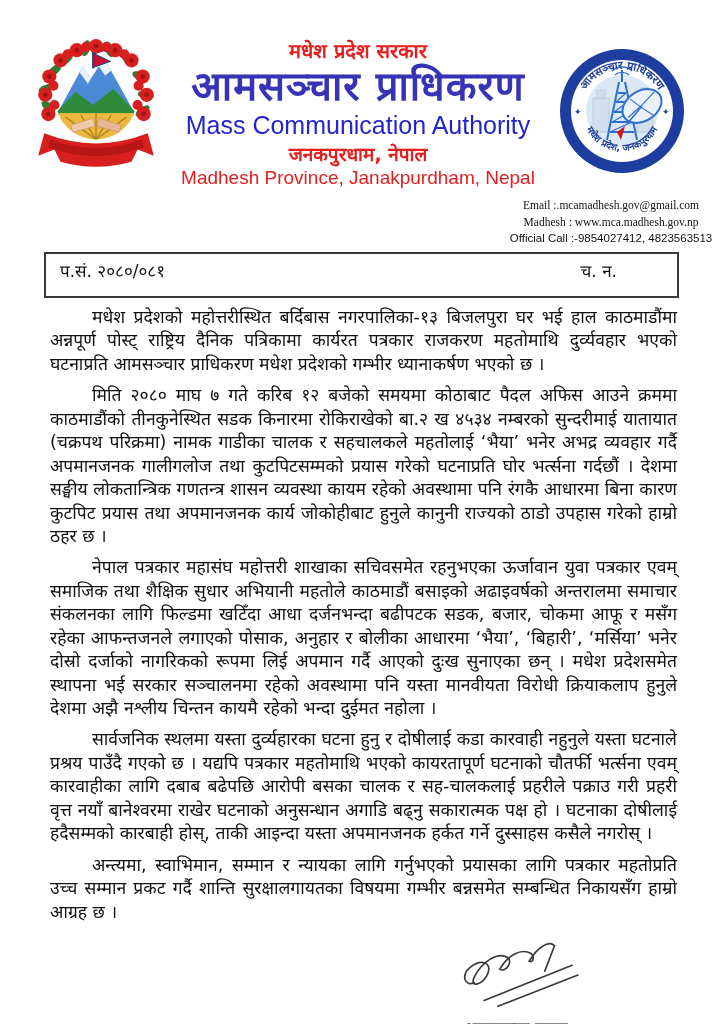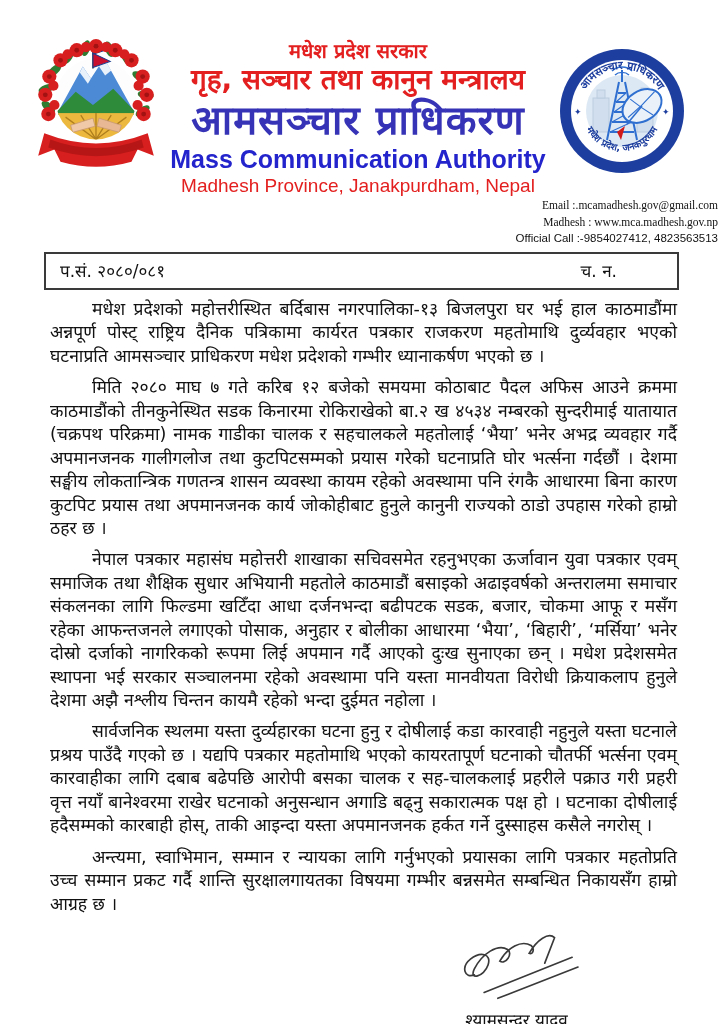--- a/index.html
+++ b/index.html
@@ -13,34 +13,34 @@
     overflow:hidden;
   }
   
   .header{position:relative;height:250px;}
   .emblem{position:absolute;left:30px;top:36px;width:132px;height:142px;}
   .seal{position:absolute;right:34px;top:46px;width:130px;height:130px;}
   .head-center{position:absolute;left:148px;top:40px;width:420px;text-align:center;}
   .gov-line{font-size:20px;font-weight:bold;color:#e3201f;line-height:1.15;}
   .ministry-line{font-size:28px;font-weight:bold;color:#e3201f;line-height:1.2;}
   .authority-nep{font-size:40px;font-weight:bold;color:#3733b7;line-height:1.15;letter-spacing:1px;}
-  .authority-eng{font-size:25px;font-weight:bold;color:#2424cd;line-height:1.3;font-family:"Liberation Sans",sans-serif;}
+  .authority-eng{font-size:25px;font-weight:normal;color:#2424cd;line-height:1.3;font-family:"Liberation Sans",sans-serif;}
   .place-nep{font-size:19px;font-weight:bold;color:#e3201f;line-height:1.35;}
   .place-eng{font-size:19px;color:#e3201f;line-height:1.2;font-family:"Liberation Sans",sans-serif;text-align:center;}
   .contact{
     position:absolute;left:504px;top:197px;width:214px;
     font-family:"Liberation Serif",serif;font-size:11.5px;line-height:1.45;color:#111;
-    text-align:right;
+    text-align:center;
   }
   .contact .call{font-family:"Liberation Sans",sans-serif;}
   
   .refbox{
     margin:2px 42px 0 44px;
     border:2px solid #3a3a3a;
-    padding:5px 14px 6px;
+    padding:5px 14px 14px;
     display:flex;align-items:flex-start;justify-content:space-between;
     font-size:17px;color:#111;
   }
   .refbox .mid{transform:translateX(-46px);}
   
   .press-title{text-align:center;margin:11px 0 5px;font-size:19px;font-weight:bold;}
   .press-title span{text-decoration:underline;text-underline-offset:4px;}
   
   .body-text{margin:0 36px 0 42px;text-align:justify;font-size:17.5px;line-height:1.34;color:#111;}
   .body-text p{margin:8px;text-indent:42px;}
@@ -131,23 +131,23 @@
       </g>
 
       <g>
         <path d="M14,96 L8,118 L24,112 L30,124 Q65,134 100,124 L106,112 L122,118 L116,96 Q65,116 14,96 Z" fill="#d81f1f"></path>
         <path d="M20,102 Q65,119 110,102 L112,110 Q65,127 18,110 Z" fill="#b71616"></path>
       </g>
     </svg>
 
     <div class="head-center">
       <div class="gov-line">मधेश प्रदेश सरकार</div>
-      <div class="ministry-line">गृह, सञ्चार तथा कानुन मन्त्रालय</div>
       <div class="authority-nep">आमसञ्चार प्राधिकरण</div>
       <div class="authority-eng">Mass Communication Authority</div>
+      <div class="place-nep">जनकपुरधाम, नेपाल</div>
       <div class="place-eng">Madhesh Province, Janakpurdham, Nepal</div>
     </div>
 
     <svg class="seal" viewBox="0 0 130 130">
       <circle cx="65" cy="65" r="62" fill="#1d3e9e"></circle>
       <circle cx="65" cy="65" r="51" fill="#ffffff"></circle>
       <circle cx="65" cy="65" r="36" fill="#dce8f3"></circle>
 
       <g opacity="0.45" stroke="#96aecb" stroke-width="1" fill="#c3d4e6">
         <rect x="36" y="52" width="16" height="34"></rect>

